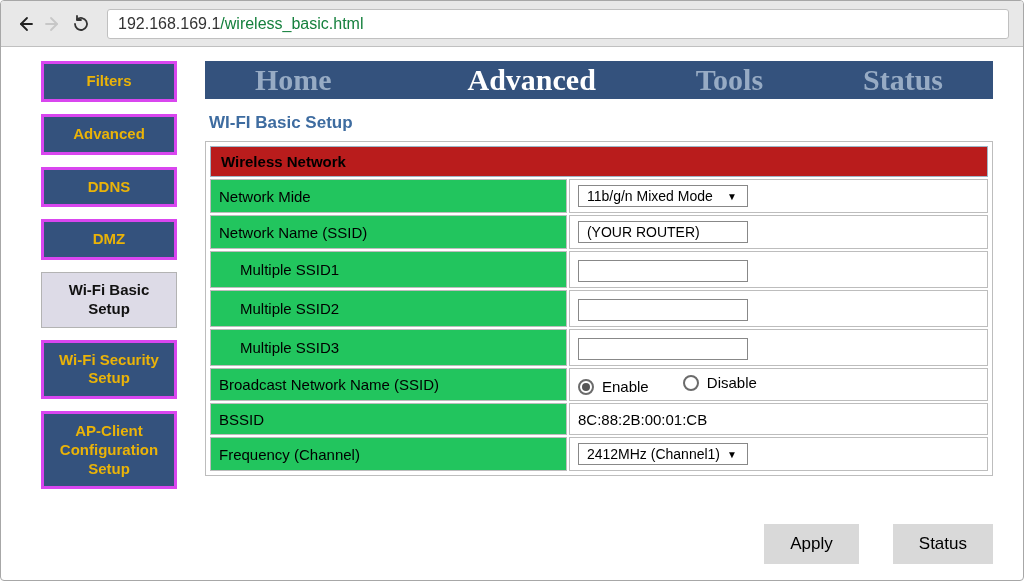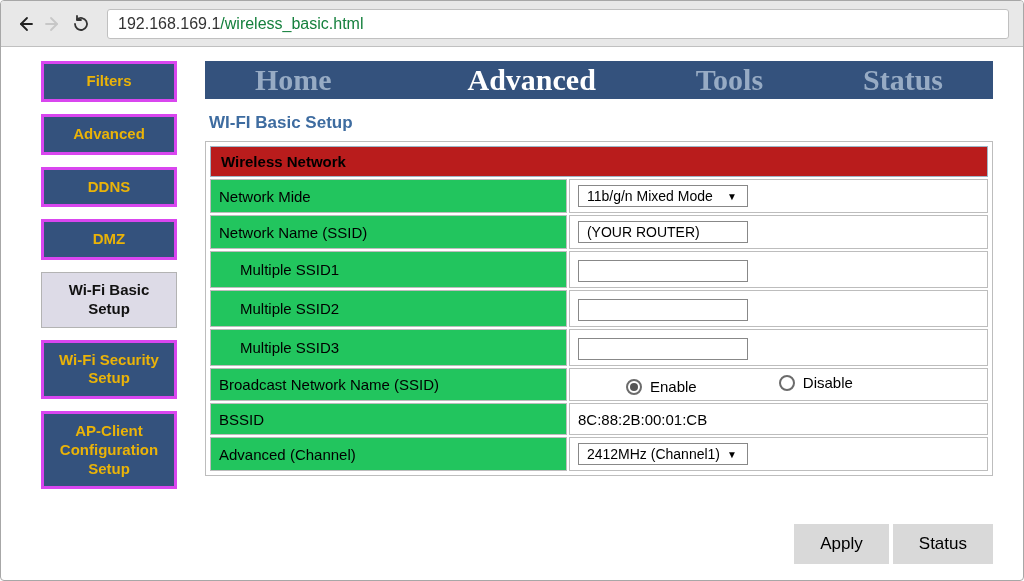--- a/index.html
+++ b/index.html
@@ -163,31 +163,31 @@
     display: inline-flex;
     align-items: center;
     height: 22px;
     border: 1px solid #888;
     min-width: 170px;
     padding: 0 8px;
     font-size: 14px;
     background: #fff;
   }
 
-  .radio-wrap { display: inline-flex; align-items: center; gap: 8px; margin-right: 30px; font-size: 15px; margin-left: 48px; }
+  .radio-wrap { display: inline-flex; align-items: center; gap: 8px; margin-right: 30px; font-size: 15px; }
   .radio {
     width: 16px; height: 16px; border-radius: 50%;
     border: 2px solid #6b6b6b; display: inline-flex;
     align-items: center; justify-content: center; background: #fff;
   }
   .radio .dot { width: 8px; height: 8px; border-radius: 50%; background: #555; }
 
   .actions {
     display: flex;
-    gap: 4px;
+    gap: 34px;
     justify-content: flex-end;
     margin-top: 48px;
     margin-bottom: 10px;
   }
   .btn {
     background: #d9d9d9;
     border: none;
     padding: 10px 26px;
     font-size: 17px;
     cursor: pointer;
@@ -312,21 +312,21 @@
               <span class="radio"></span>
               <span>Disable</span>
             </span>
           </td>
         </tr>
         <tr>
           <td class="label">BSSID</td>
           <td class="val">8C:88:2B:00:01:CB</td>
         </tr>
         <tr>
-          <td class="label">Advanced (Channel)</td>
+          <td class="label">Frequency (Channel)</td>
           <td class="val">
             <div class="select-like">
               <span>2412MHz (Channel1)</span>
               <span class="caret">▼</span>
             </div>
           </td>
         </tr>
       </tbody>
         </table>
     </div>

